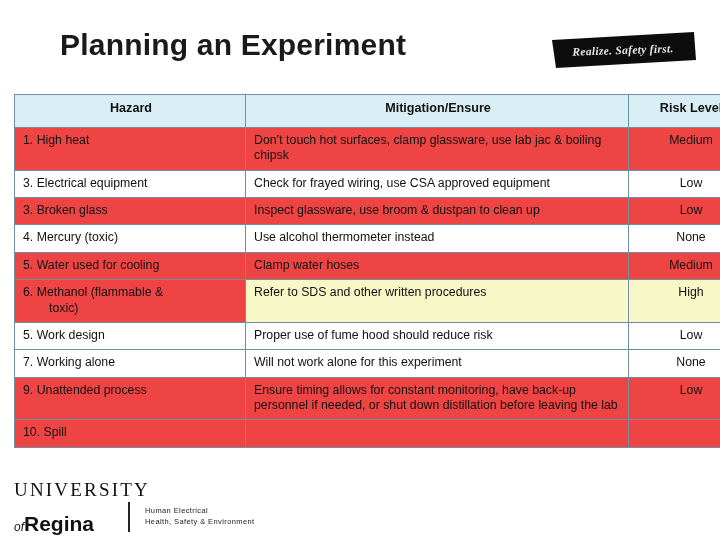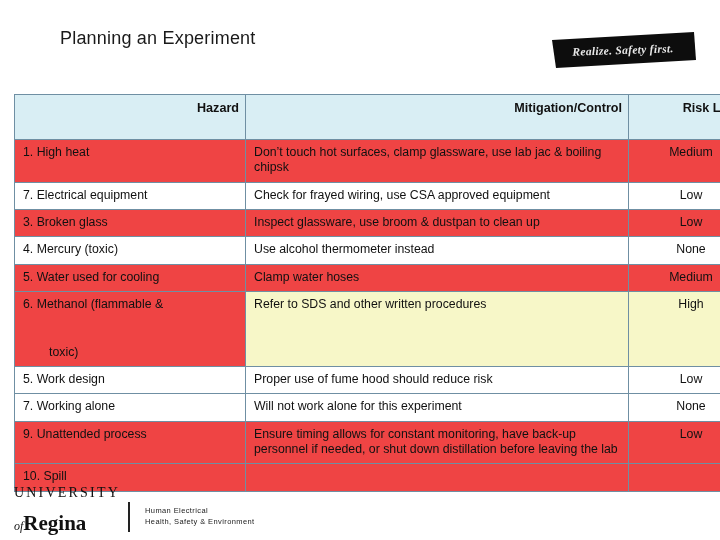--- a/index.html
+++ b/index.html
@@ -18,22 +18,22 @@
   .slide {
     position: relative;
     width: 720px;
     height: 540px;
   }
 
   .title {
     position: absolute;
     left: 60px;
     top: 28px;
-    font-size: 18px;
-    font-weight: normal;
+    font-size: 30px;
+    font-weight: bold;
     color: #1a1a1a;
     letter-spacing: 0.2px;
   }
 
   
   .badge {
     position: absolute;
     left: 548px;
     top: 30px;
     width: 150px;
@@ -77,24 +77,24 @@
     border: 1px solid #6f8fa3;
     vertical-align: top;
     padding: 5px 6px 6px 8px;
     font-size: 12.3px;
     color: #111;
     line-height: 1.25;
   }
   table.haz thead th {
     background: #d9eef4;
     font-weight: bold;
-    text-align: right;
+    text-align: center;
     height: 20px;
     padding-top: 6px;
-    padding-bottom: 18px;
+    padding-bottom: 6px;
     font-size: 12.6px;
   }
   .col-hazard { width: 216px; }
   .col-mit { width: 368px; }
   .col-risk { width: 108px; }
 
   td.risk {
     text-align: center;
     vertical-align: middle;
     font-size: 12.6px;
@@ -109,48 +109,47 @@
   tr.plain td {
     background: #ffffff;
   }
   td.hl {
     background: #f7f7c8 !important;
     margin-left: 20px;
   }
   .indent2 {
     display: block;
     padding-left: 26px;
-    margin-top: 32px;
   }
 
   
   .footer {
     position: absolute;
     left: 0;
     bottom: 0;
     width: 720px;
     height: 48px;
     background: #ffffff;
   }
   .uofr {
     position: absolute;
     left: 14px;
     bottom: 6px;
     line-height: 0.95;
     color: #111;
   }
   .uofr .l1 {
     font-family: "Liberation Serif", serif;
-    font-size: 14px;
+    font-size: 19px;
     letter-spacing: 2.2px;
     font-weight: normal;
     display: block;
   }
   .uofr .l2 {
-    font-family: Liberation Serif, serif;
+    font-family: Liberation Sans, sans-serif;
     font-size: 21px;
     font-weight: bold;
     display: block;
     margin-top: 15px;
   }
   .uofr .l2 .of {
     font-size: 12px;
     font-weight: normal;
     font-style: italic;
     vertical-align: baseline;
@@ -186,32 +185,32 @@
       <path d="M4,10 L146,2 L148,30 L8,38 Z" fill="#0d0d0d"></path>
     </svg>
     <div class="badge-text">Realize. Safety first.</div>
   </div>
 
   <div class="table-wrap">
     <table class="haz">
       <thead>
         <tr>
           <th class="col-hazard">Hazard</th>
-          <th class="col-mit">Mitigation/Control</th>
+          <th class="col-mit">Mitigation/Ensure</th>
           <th class="col-risk risk-head">Risk Level</th>
         </tr>
       </thead>
       <tbody>
         <tr class="shade">
           <td>1. High heat</td>
           <td>Don’t touch hot surfaces, clamp glassware, use lab jac &amp; boiling chipsk</td>
           <td class="risk">Medium</td>
         </tr>
         <tr class="plain">
-          <td>7. Electrical equipment</td>
+          <td>3. Electrical equipment</td>
           <td>Check for frayed wiring, use CSA approved equipment</td>
           <td class="risk">Low</td>
         </tr>
         <tr class="shade">
           <td>3. Broken glass</td>
           <td>Inspect glassware, use broom &amp; dustpan to clean up</td>
           <td class="risk">Low</td>
         </tr>
         <tr class="plain">
           <td>4. Mercury (toxic)</td>

